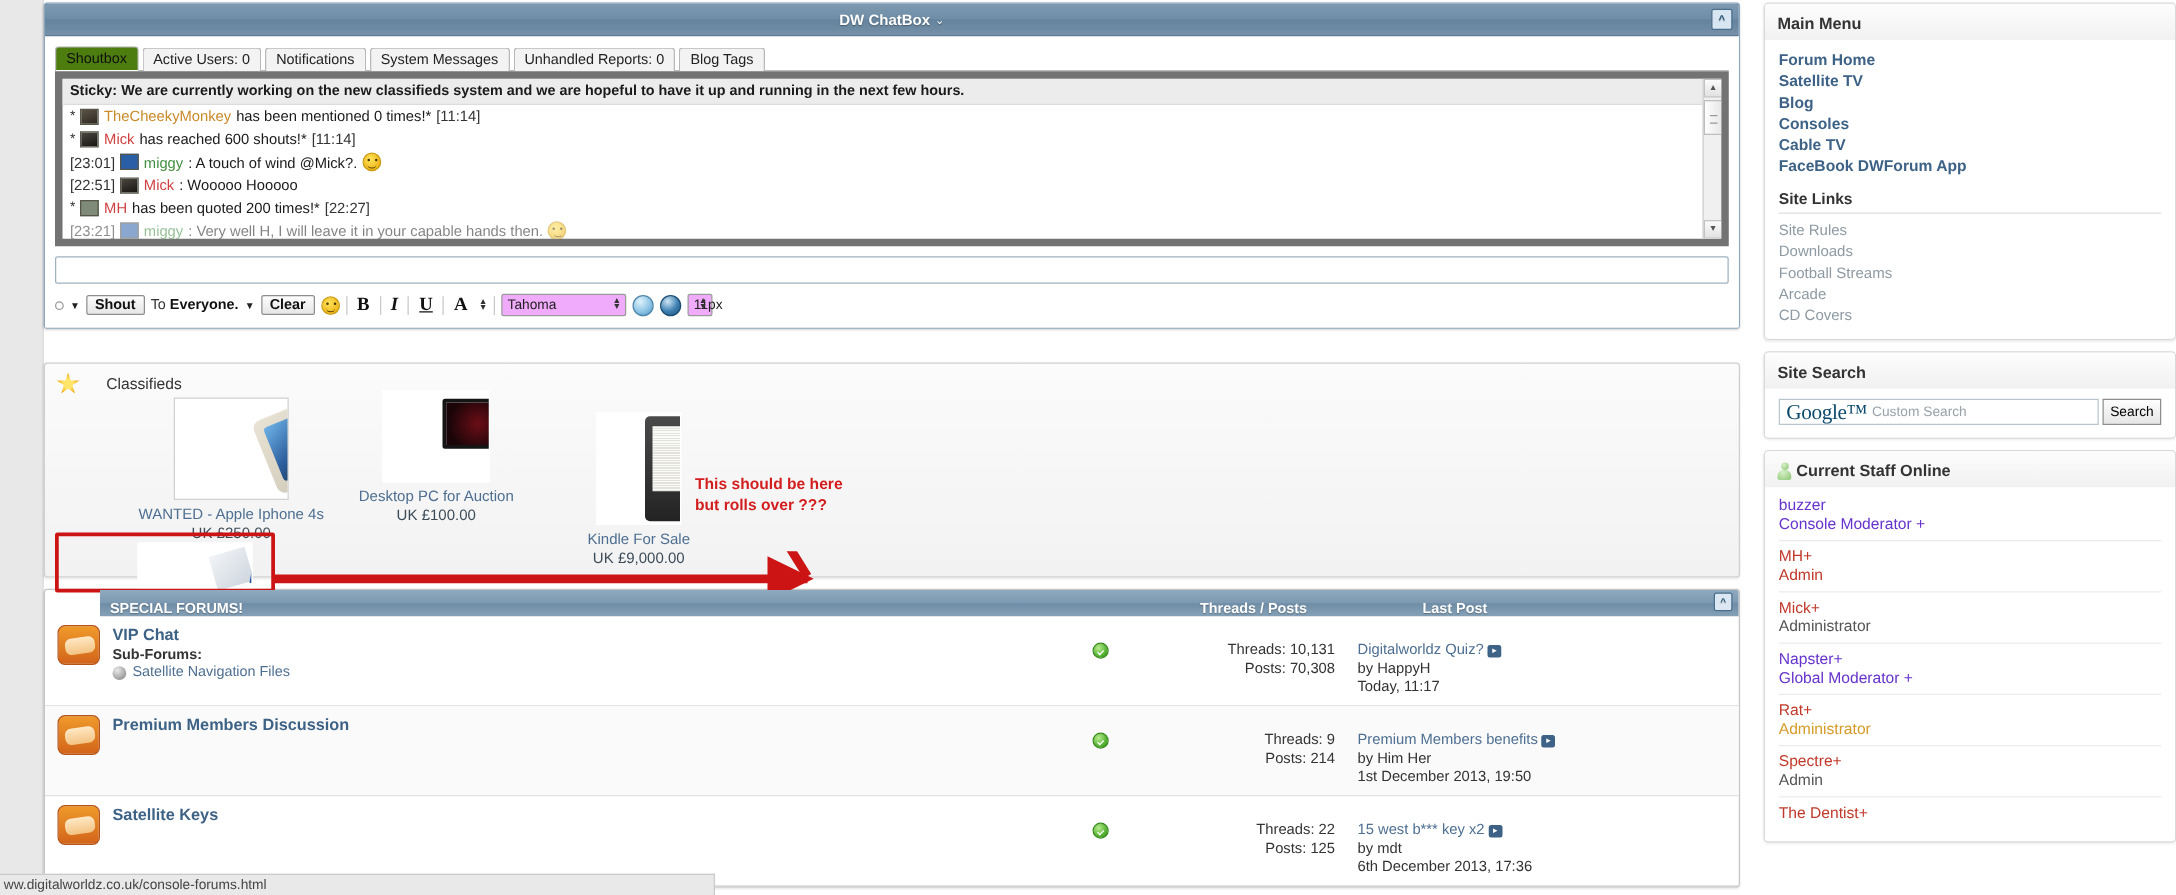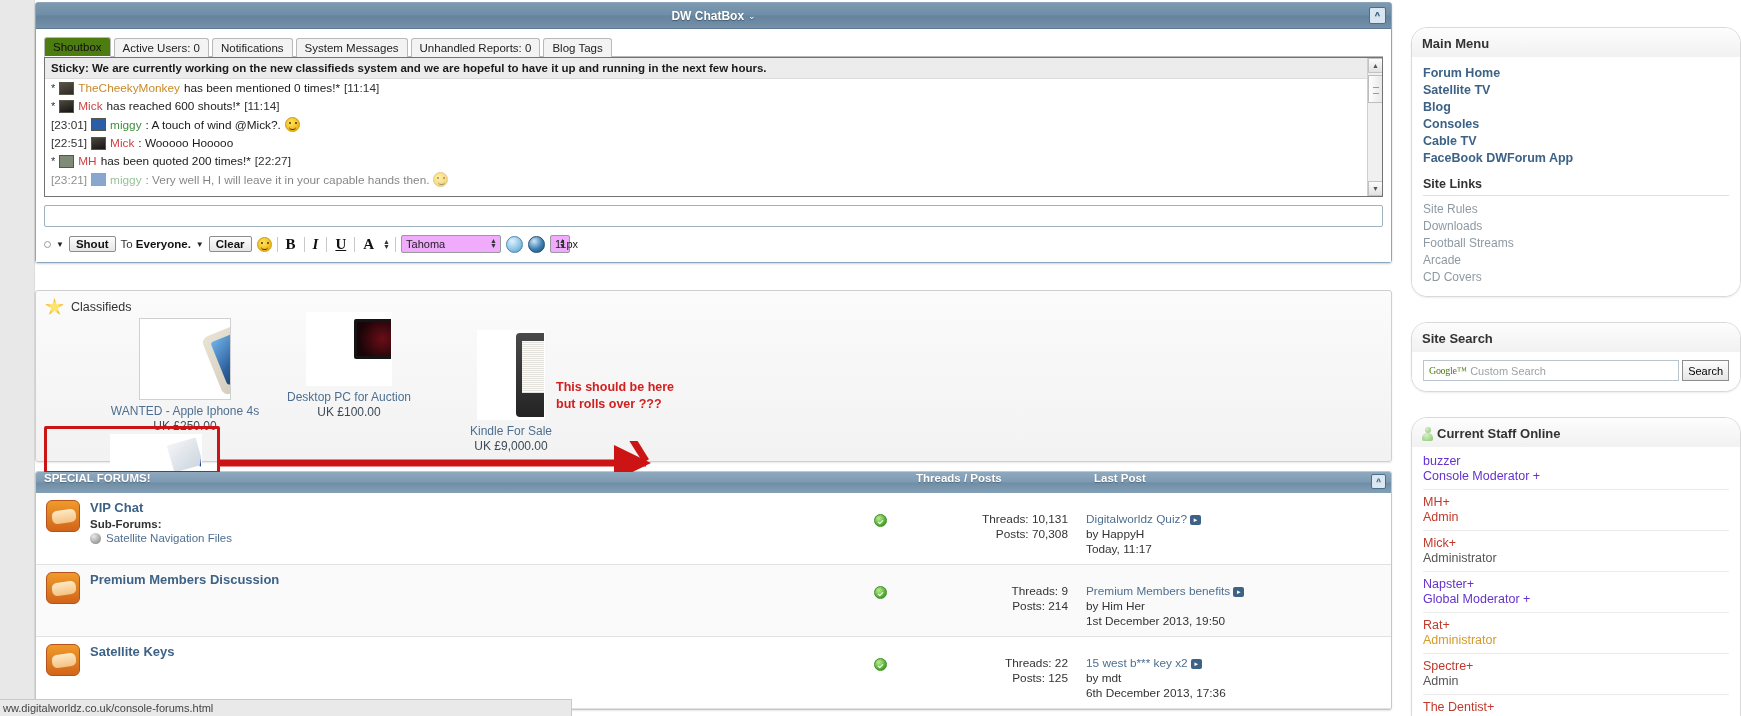--- a/index.html
+++ b/index.html
@@ -50,21 +50,21 @@
     background:#f3f3f3;
     font-size:11.5px; color:#222;
     padding:3px 8px 3px 8px;
     border-radius:3px 3px 0 0;
     position:relative; top:1px;
     cursor:pointer; white-space:nowrap;
   }
   .tab.active { background:#4d7c0f; border-bottom:1px solid #fff; color:#111;}
 
   .shout-window {
-    border:1px solid #737373;
+    border:6px solid #737373;
     height:140px; overflow:hidden; position:relative;
     background:#fff; margin-top:0;
   }
   .sticky {
     background:#ececec; border-bottom:1px solid #dcdcdc;
     font-size:11.5px; font-weight:bold; color:#1a1a1a;
     padding:4px 6px;
   }
   .msg { font-size:11.8px; color:#1a1a1a; padding:2px 6px; display:flex; align-items:center; gap:4px; white-space:nowrap;}
   .av { width:15px; height:13px; display:inline-block; flex:none; background:#6b6b5c; border:1px solid #55554a;}
@@ -144,21 +144,21 @@
   }
 
   
   .classifieds {
     margin-top:27px;
     border:1px solid #cfcfcf; border-radius:3px;
     background:linear-gradient(#fbfbfb,#f2f2f2);
     height:172px; position:relative;
     box-shadow:0 1px 2px rgba(0,0,0,.10);
   }
-  .cl-head { display:flex;align-items:center;gap:7px; padding:7px 0 0 9px; }
+  .cl-head { display:flex;align-items:center;gap:21px; padding:7px 0 0 9px; }
   .star-ico{
     width:19px;height:18px;flex:none;
     background:radial-gradient(circle at 50% 50%,#ffe46a 30%,#f2b01c 60%,#e08c00 100%);
     clip-path:polygon(50% 0,61% 35%,98% 35%,68% 57%,79% 93%,50% 71%,21% 93%,32% 57%,2% 35%,39% 35%);
   }
   .cl-title { font-size:12.5px; color:#333; }
   .cl-items { position:relative; height:125px; }
   .cl-item { position:absolute; text-align:center; font-size:12px; color:#4e6f91; }
   .cl-item .pic { border:1px solid #d0d0d0; background:#fff; display:block; margin:0 auto 4px; overflow:hidden; position:relative;}
   .cl-item .nm { color:#4e6f91; display:block; line-height:15px; }
@@ -189,24 +189,24 @@
   .note { position:absolute; font-size:12.5px; font-weight:bold; color:#d31e1e; line-height:17px; }
   .redbox {
     position:absolute; border:3px solid #cc1414; border-radius:2px;
   }
   .arrow-wrap { position:absolute; }
 
   
   .forums { margin-top:9px; border:1px solid #c6c6c6; border-radius:3px; overflow:hidden; background:#fff;
             box-shadow:0 1px 2px rgba(0,0,0,.10); }
   .f-head {
-    height:21px; display:flex; align-items:flex-start;
+    height:21px; display:flex; align-items:flex-end;
     background:linear-gradient(to bottom,#8fa9bf 0%,#7d9ab2 48%,#708da7 52%,#83a0b6 100%);
     color:#fff; font-size:11.5px; font-weight:bold; padding:0 8px;
-    text-shadow:0 1px 1px rgba(0,0,0,.3); position:relative;
+    text-shadow:0 1px 1px rgba(0,0,0,.3); position:relative;margin-left:44px;
   }
   .f-head .c-tp { position:absolute; left:880px; }
   .f-head .c-lp { position:absolute; left:1058px; }
   .f-head .mini {
     position:absolute; right:5px; top:2px; width:15px;height:15px;
     background:#dbe8f3;border:1px solid #4a6e8c;color:#2c5777;
     font-size:8px;line-height:13px;text-align:center;border-radius:2px;cursor:pointer;
   }
   .f-row { display:flex; align-items:flex-start; border-bottom:1px solid #e2e2e2; padding:7px 0 7px 0; position:relative; min-height:52px;}
   .f-row.alt { background:#fafafa; }
@@ -231,38 +231,38 @@
   .f-counts { width:158px; text-align:right; font-size:11.8px; color:#333; line-height:15px; padding-top:12px; }
   .f-last { width:300px; padding-left:18px; font-size:11.8px; line-height:15px; padding-top:12px; color:#333;}
   .f-last a { color:#4e6f91; text-decoration:none; }
   .goto {
     display:inline-block;width:11px;height:10px;background:#3d6286;color:#fff;
     font-size:7px;line-height:10px;text-align:center;border-radius:2px;vertical-align:1px;margin-left:3px;
   }
 
   
   .side { position:absolute; left:1411px; top:2px; width:330px; }
-  .blk { border:1px solid #d9d9d9; border-radius:16px; background:#fff; margin-bottom:9px;
-         box-shadow:0 1px 2px rgba(0,0,0,.08); overflow:hidden;margin-top:25px; }
+  .blk { border:1px solid #d9d9d9; border-radius:4px; background:#fff; margin-bottom:9px;
+         box-shadow:0 1px 2px rgba(0,0,0,.08); overflow:hidden; }
   .blk-h { font-size:13px; font-weight:bold; color:#333; padding:8px 10px 6px 10px;
            background:linear-gradient(#fdfdfd,#f1f1f1); }
   .blk-h.icon { display:flex; align-items:center; gap:4px; }
   .person-ico { width:11px;height:14px; flex:none; position:relative; }
   .person-ico:before{content:"";position:absolute;left:3px;top:0;width:6px;height:6px;border-radius:50%;
     background:radial-gradient(circle at 35% 30%,#d6f0c6,#8cc571);}
   .person-ico:after{content:"";position:absolute;left:0;top:6px;width:11px;height:8px;border-radius:5px 5px 2px 2px;
     background:radial-gradient(circle at 40% 25%,#d6f0c6,#8cc571);}
   .blk-b { padding:8px 11px 10px 11px; background:#fff; }
   .nav-a { display:block; color:#3d6286; font-size:12.5px; font-weight:bold; line-height:17px; text-decoration:none; }
   .sub-h { font-size:12.5px; font-weight:bold; color:#333; margin:10px 0 4px; }
   .hr { height:1px; background:#e0e0e0; margin:3px 0 5px; }
   .link-a { display:block; color:#8e9aa3; font-size:12px; line-height:17px; text-decoration:none; }
   .search-row { display:flex; align-items:center; gap:3px; }
   .g-input { flex:1; height:21px; border:1px solid #b9c6ce; font-size:11px; padding:0 5px; color:#9aa3a9; background:#fff; }
-  .g-logo { font-family:"Liberation Serif",serif; font-size:10px; color:#4d7c0f; letter-spacing:-.3px;}
+  .g-logo { font-family:"Liberation Serif",serif; font-size:17px; color:#0c4a6e; letter-spacing:-.3px;}
   .g-btn { border:1px solid #8d8d8d; background:linear-gradient(#fdfdfd,#e6e6e6); font-size:11px;
            height:21px; padding:0 5px; cursor:pointer; }
   .staff { font-size:12.5px; line-height:15px; padding:5px 0; border-bottom:1px solid #ececec; }
   .staff:last-child{border-bottom:none;}
   .staff .n { font-weight:normal; }
   .c-purple{color:#6633cc;} .c-red{color:#c0392b;} .c-grey{color:#555;} .c-orange{color:#d59b26;}
 
   
   .statusbar {
     position:absolute; left:0; bottom:0; width:572px; height:17px;

